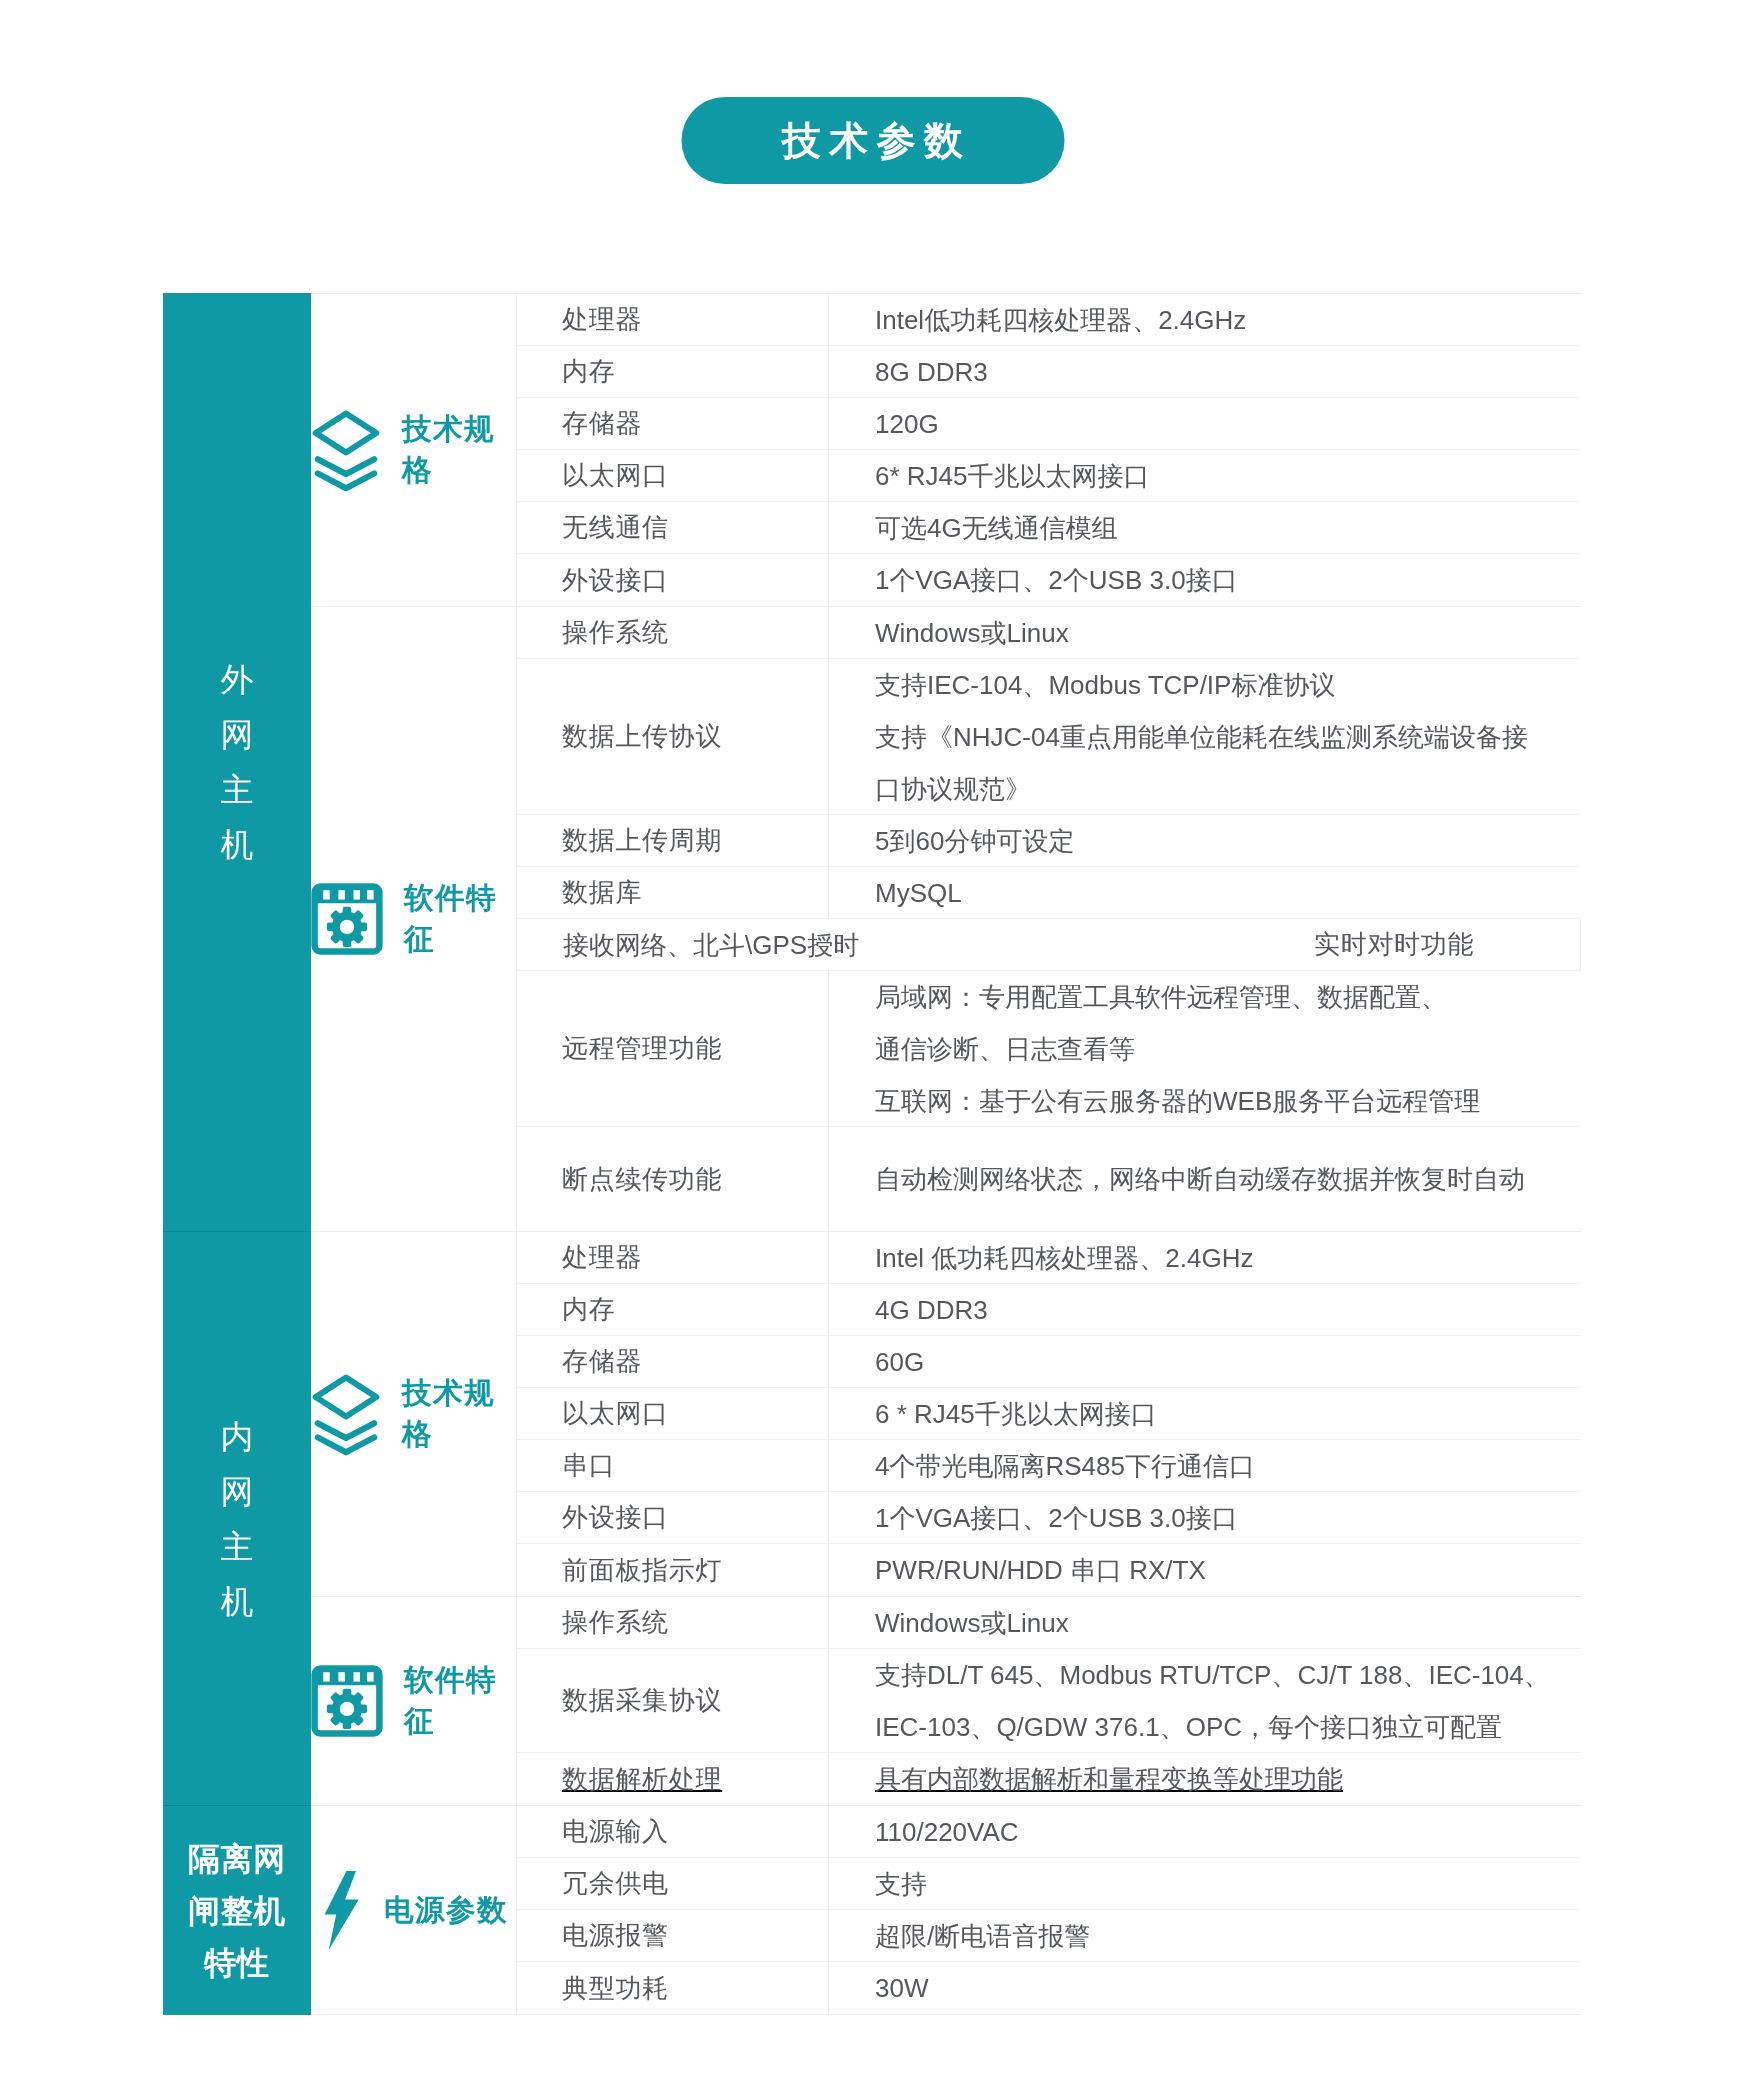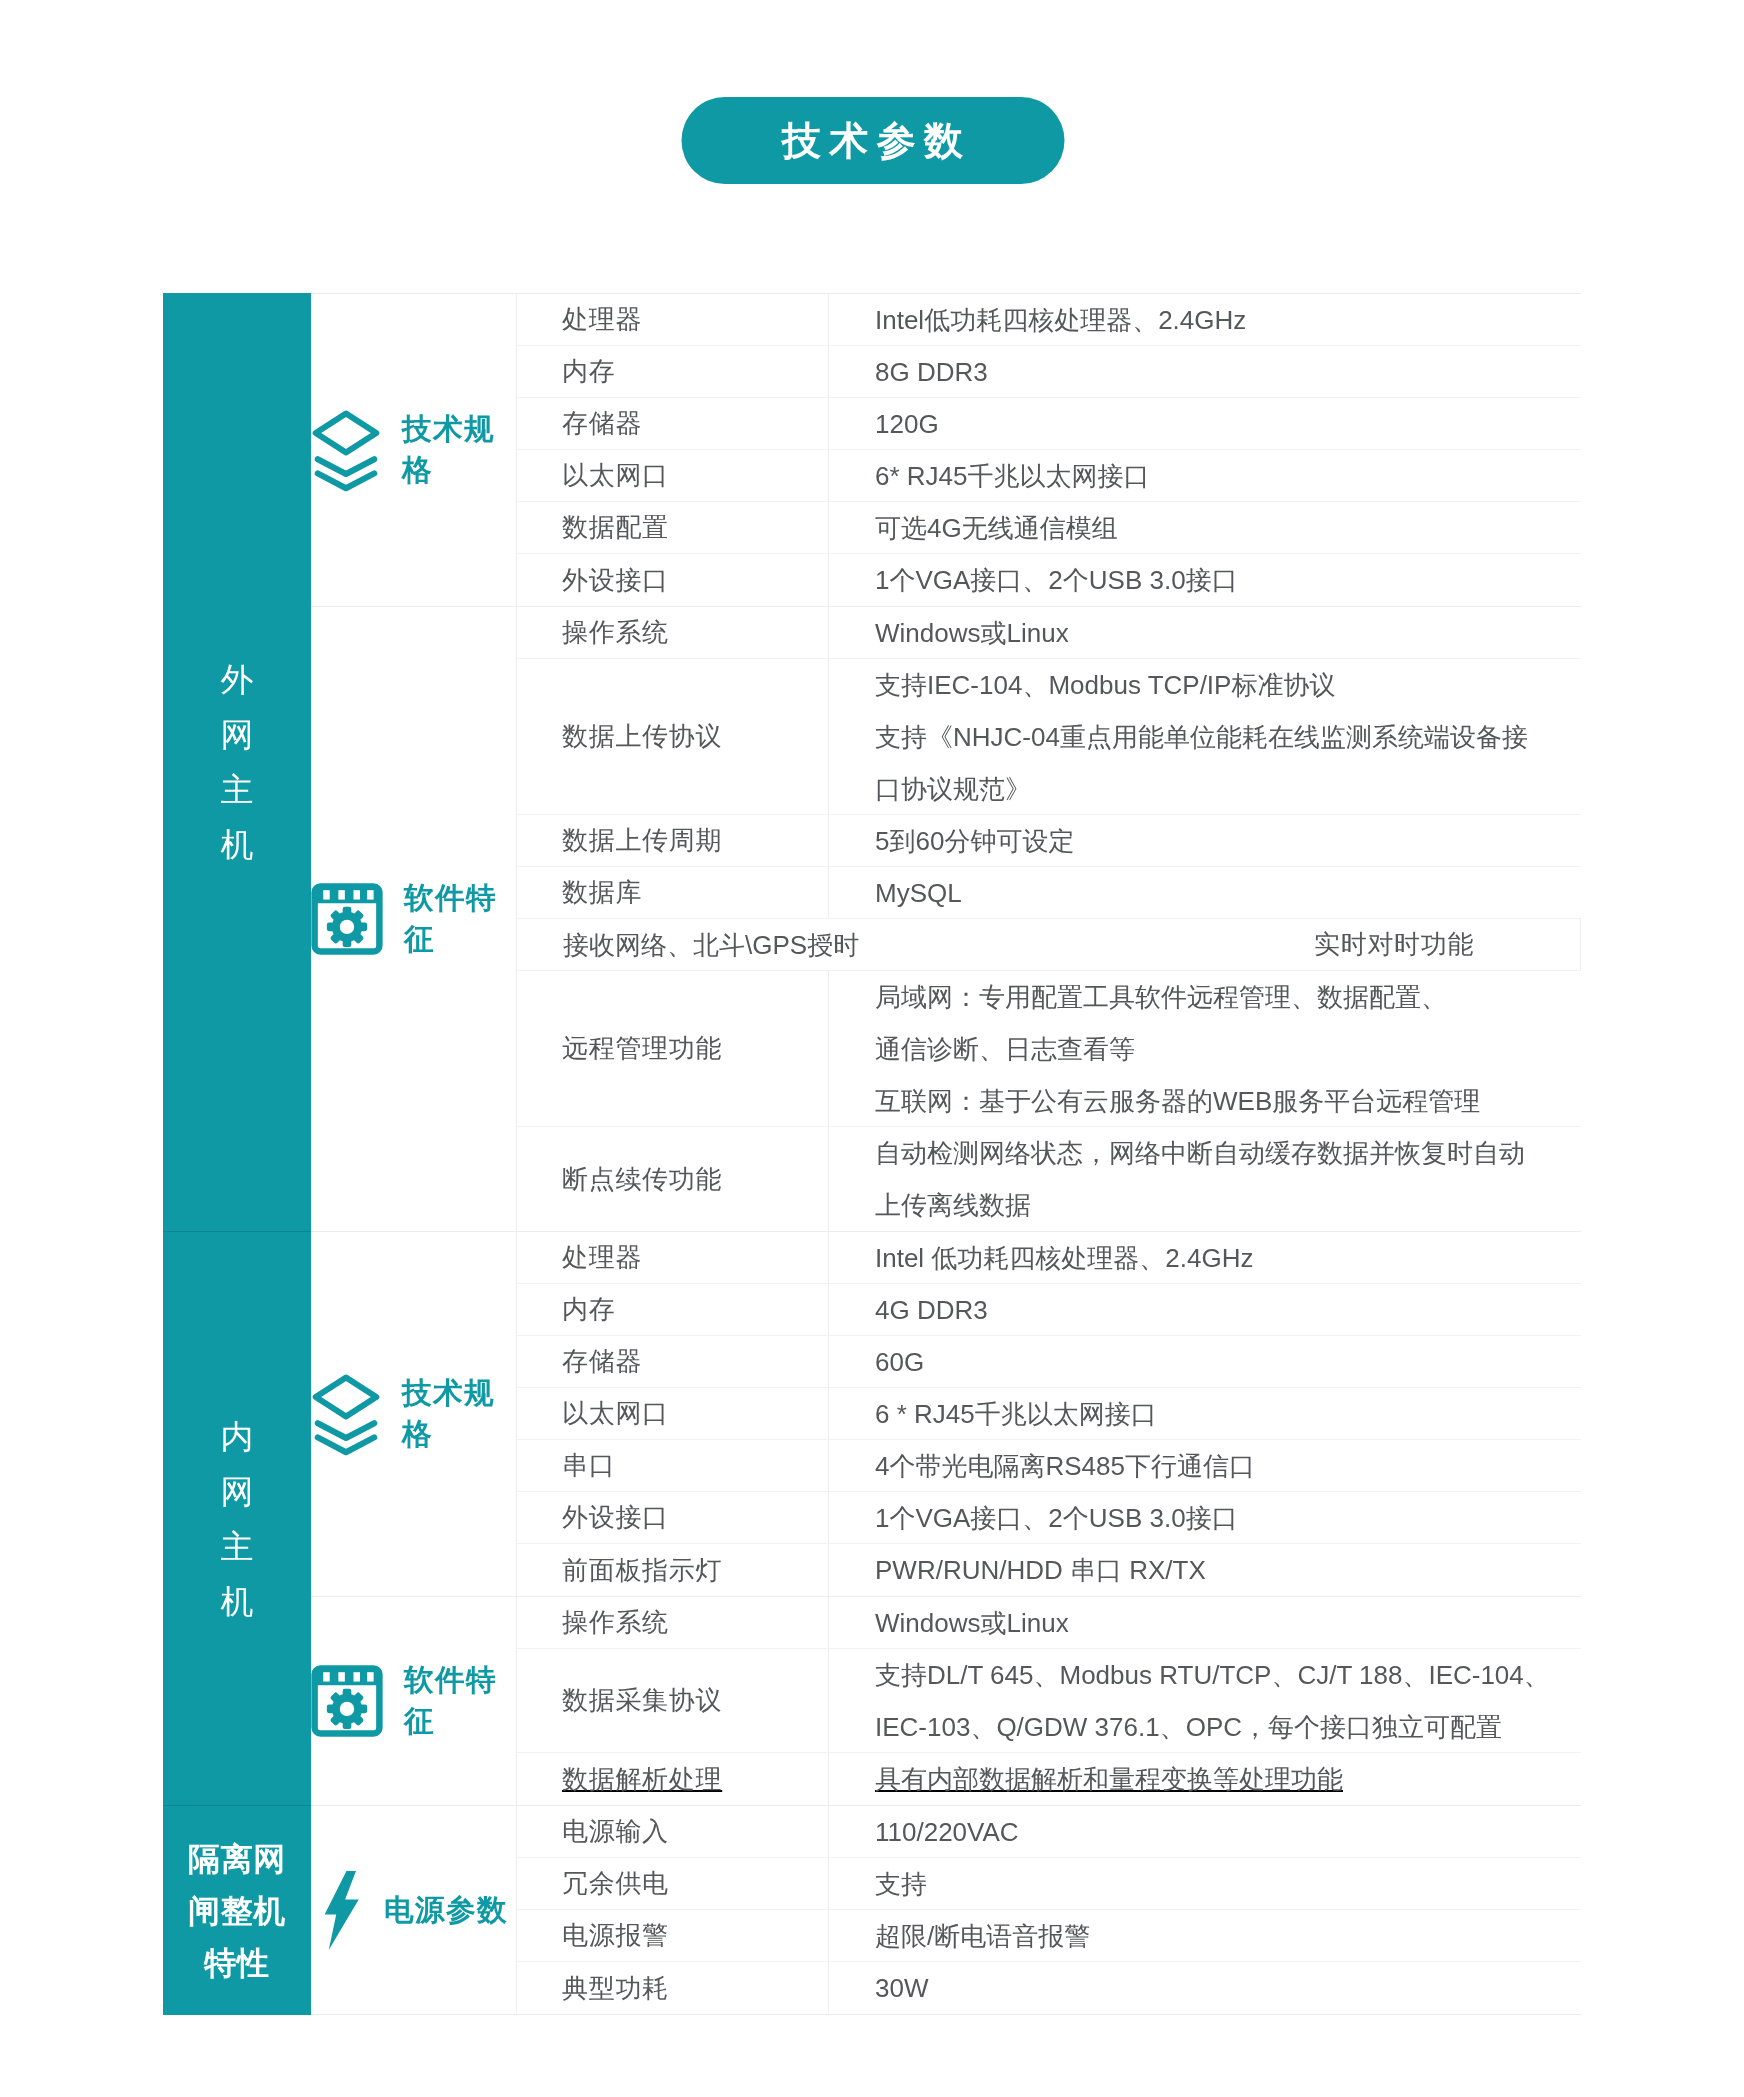--- a/index.html
+++ b/index.html
@@ -87,21 +87,21 @@
                   <div class="vline">120G</div>
                 </div>
               </div>
               <div class="row" style="height: 52px;">
                 <div class="cell name">以太网口</div>
                 <div class="cell value">
                   <div class="vline">6* RJ45千兆以太网接口</div>
                 </div>
               </div>
               <div class="row" style="height: 52px;">
-                <div class="cell name">数据配置</div>
+                <div class="cell name">无线通信</div>
                 <div class="cell value">
                   <div class="vline">可选4G无线通信模组</div>
                 </div>
               </div>
               <div class="row" style="height: 52px;">
                 <div class="cell name">外设接口</div>
                 <div class="cell value">
                   <div class="vline">1个VGA接口、2个USB 3.0接口</div>
                 </div>
               </div>
@@ -165,21 +165,20 @@
                 <div class="cell value">
                   <div class="vline">局域网：专用配置工具软件远程管理、数据配置、</div>
                   <div class="vline">通信诊断、日志查看等</div>
                   <div class="vline">互联网：基于公有云服务器的WEB服务平台远程管理</div>
                 </div>
               </div>
               <div class="row" style="height: 104px;">
                 <div class="cell name">断点续传功能</div>
                 <div class="cell value">
                   <div class="vline">自动检测网络状态，网络中断自动缓存数据并恢复时自动</div>
-                  <div class="vline">上传离线数据</div>
                 </div>
               </div>
             </div>
           </div>
         </div>
       </div>
       <div class="section">
         <div class="side-cell">
           <div class="side-char">内</div>
           <div class="side-char">网</div>

